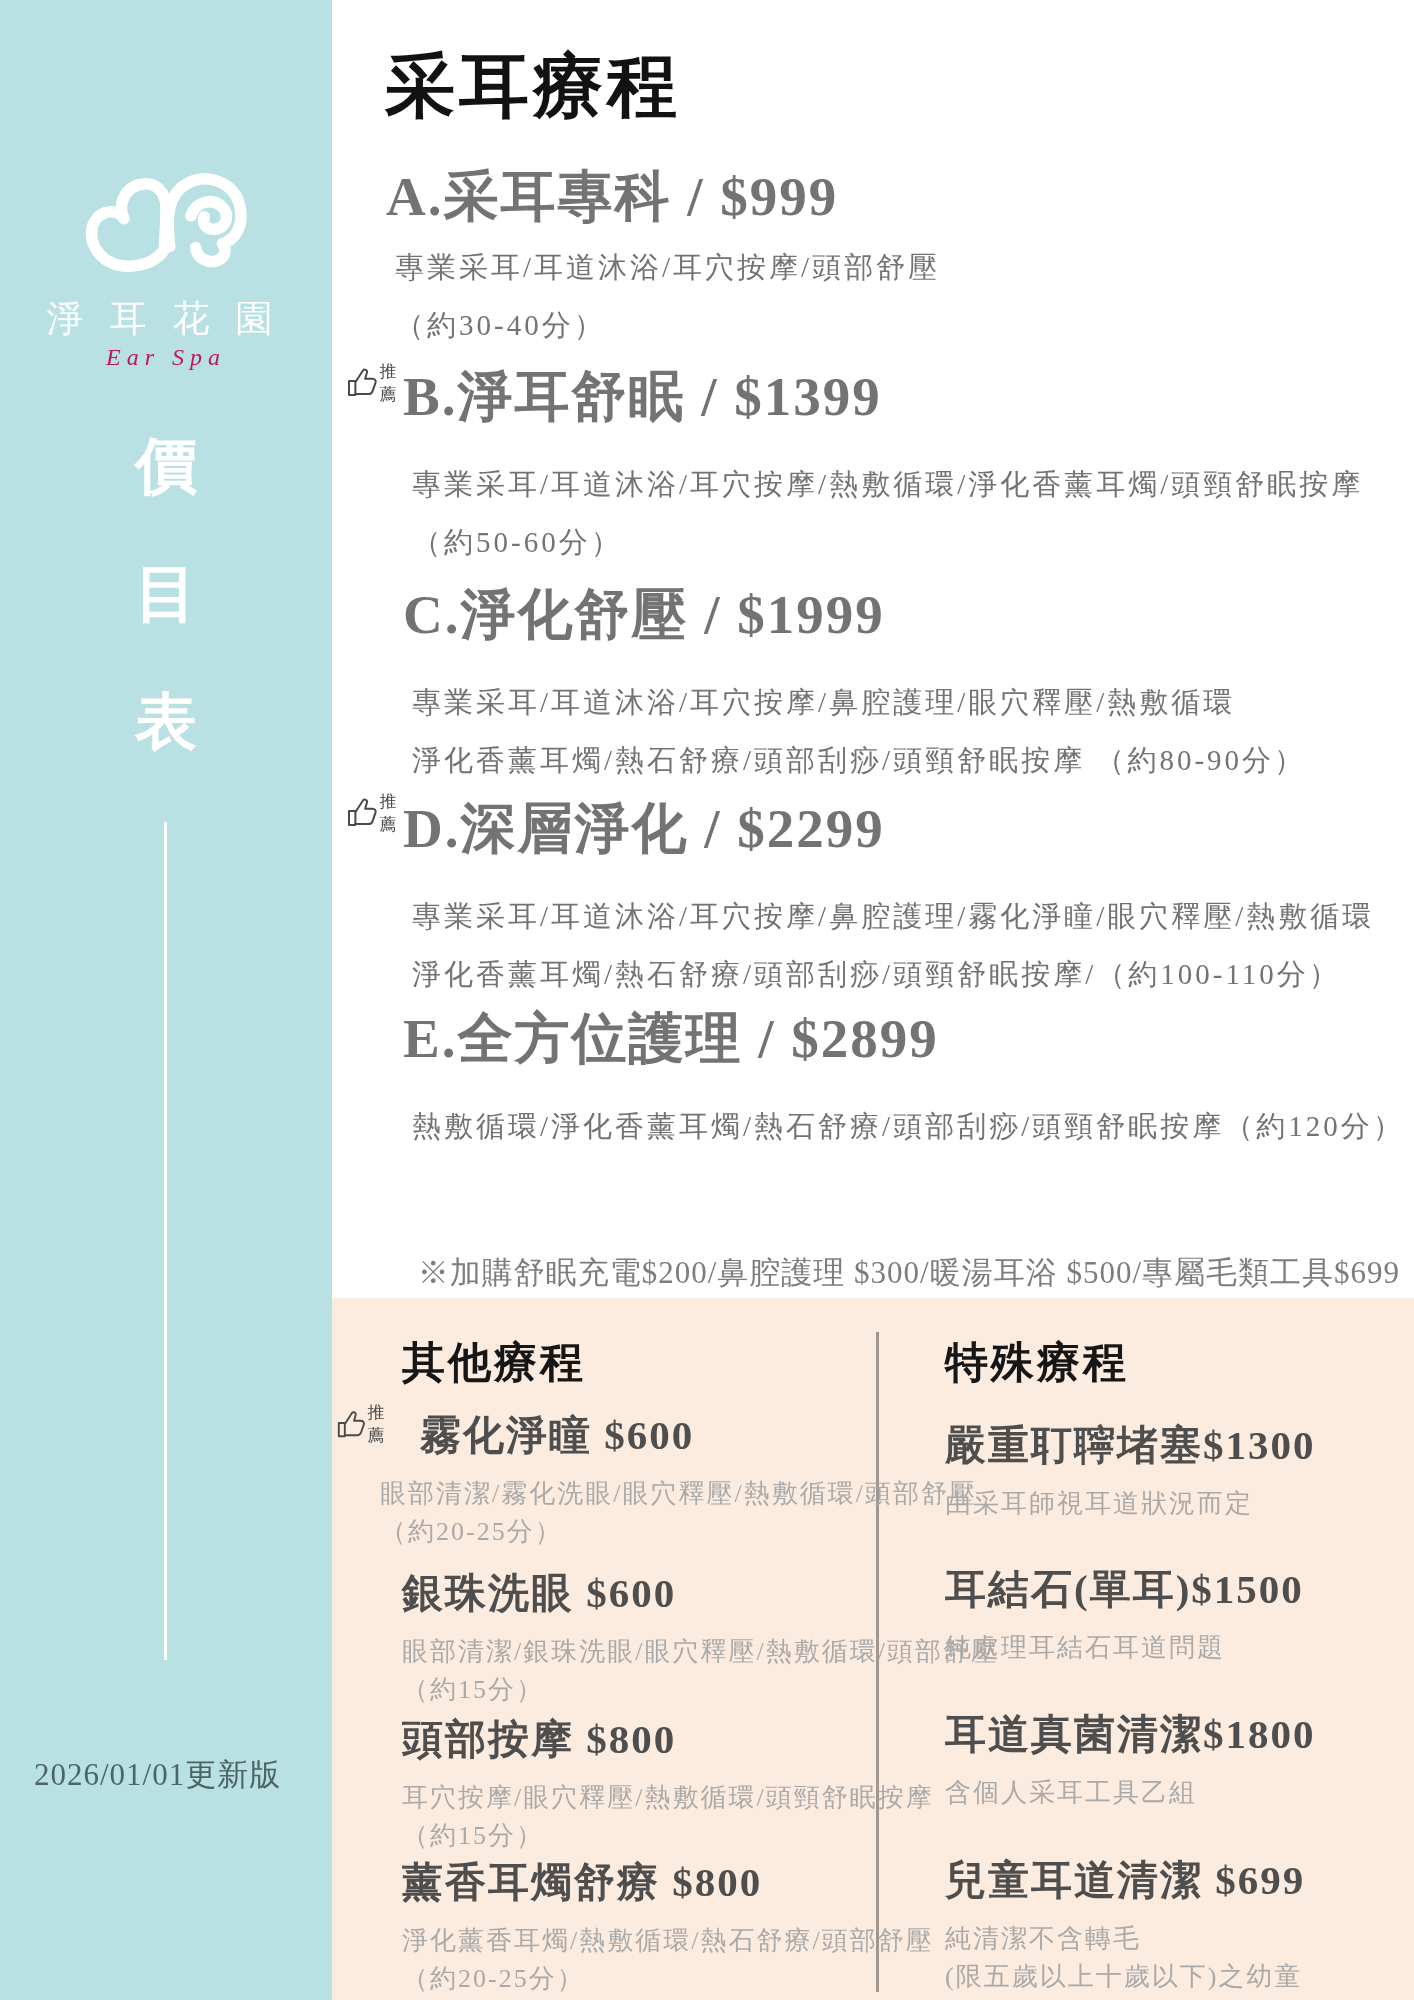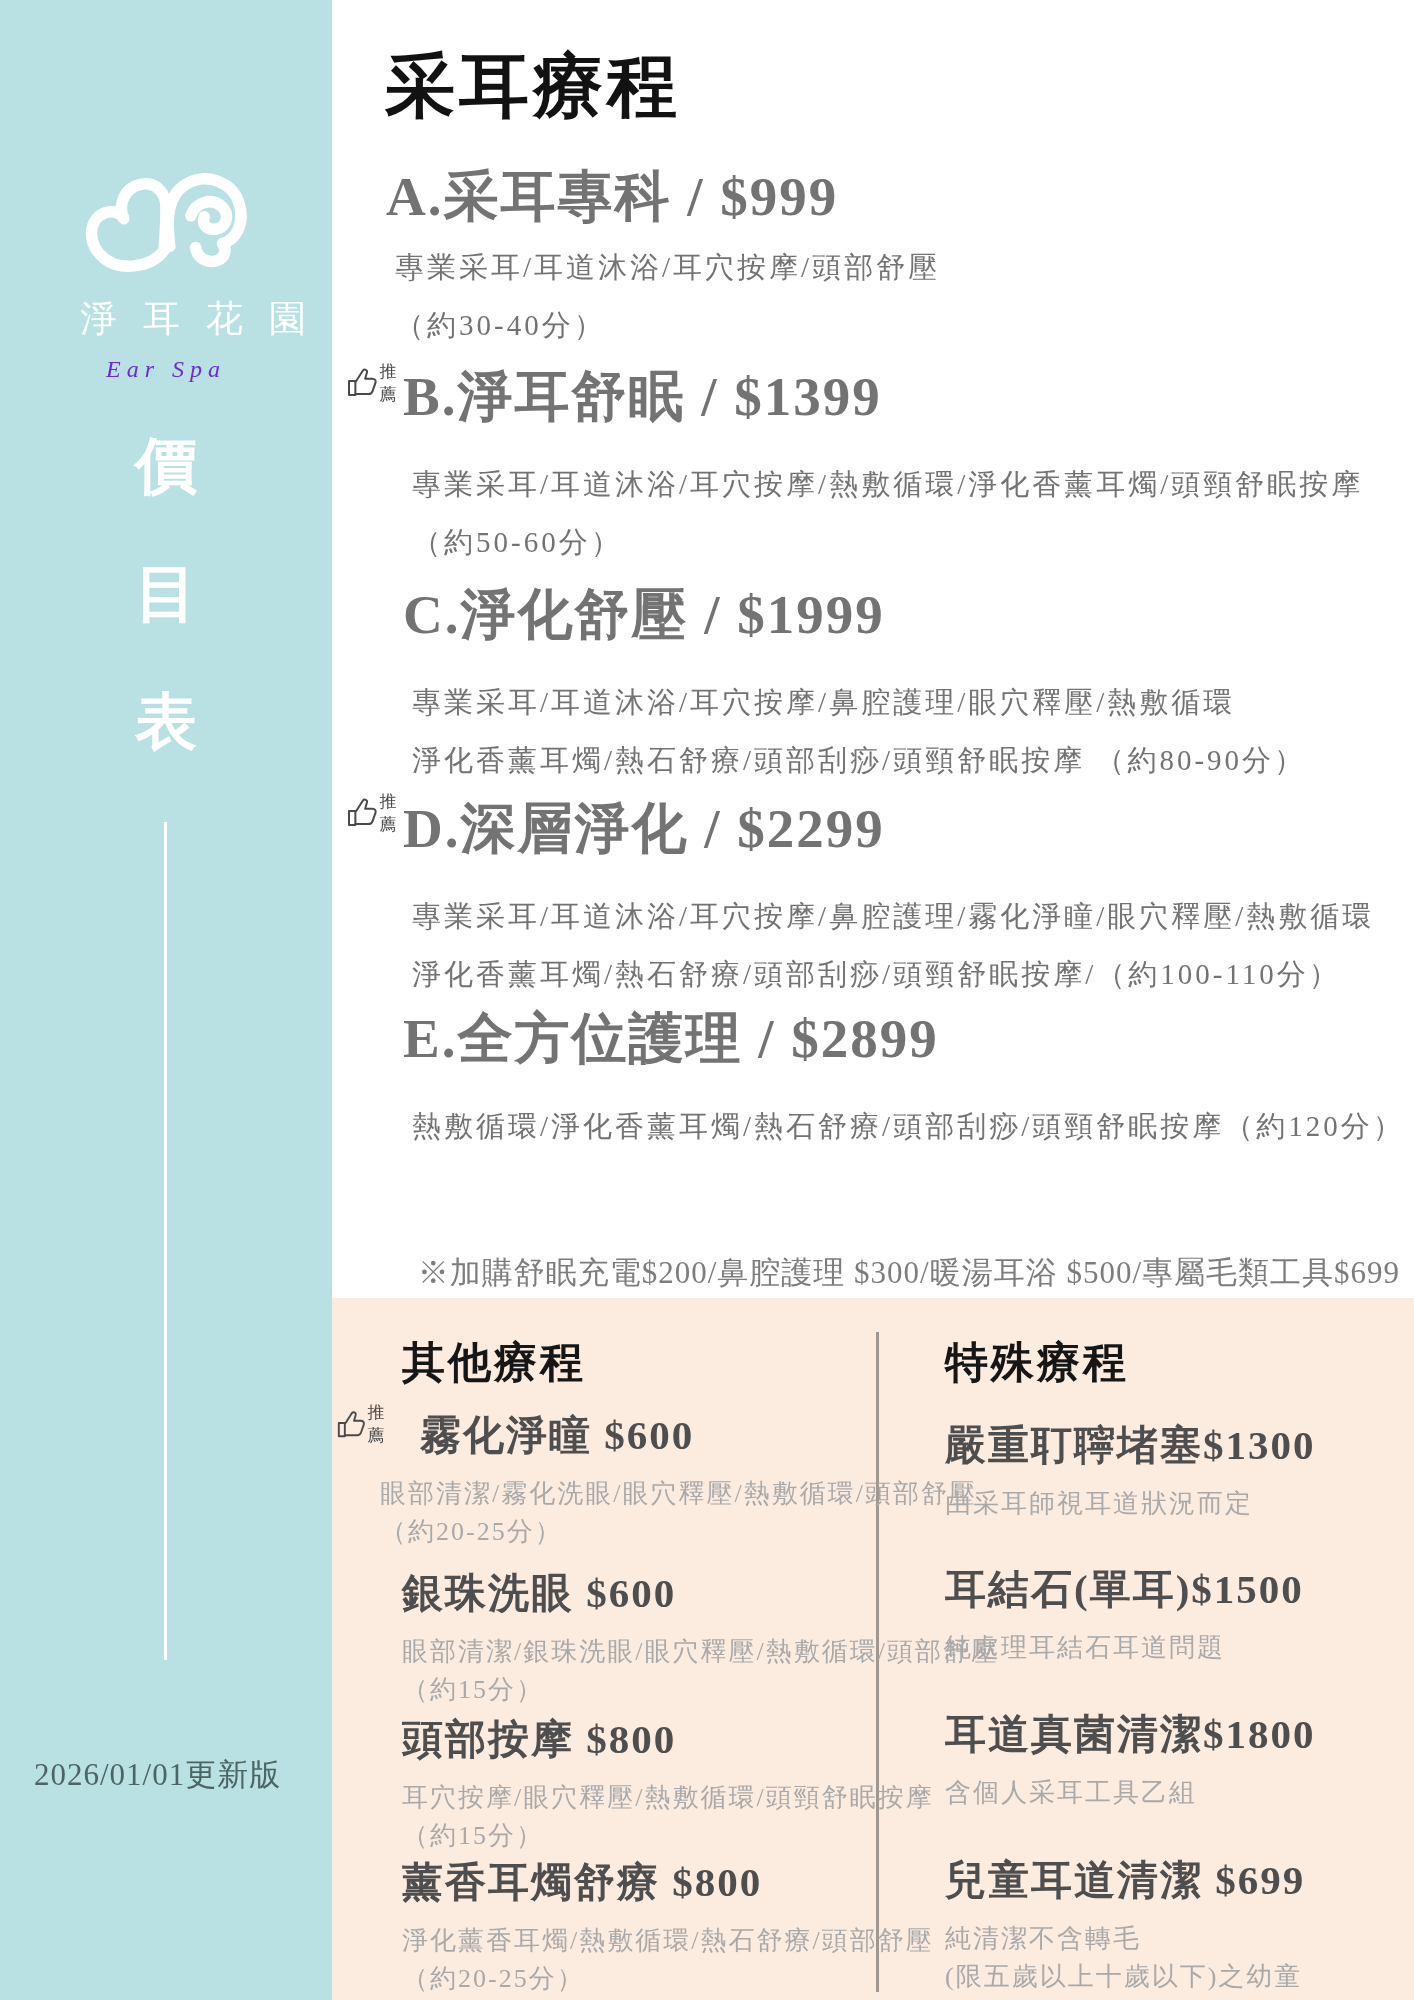--- a/index.html
+++ b/index.html
@@ -1,23 +1,23 @@
 <!DOCTYPE html>
 <html><head>
 <meta charset="utf-8">
 <style>
   html,body{margin:0;padding:0;background:#e8e8e8;}
   .page{position:relative;width:1414px;height:2000px;background:#ffffff;overflow:hidden;
         font-family:"Liberation Serif","DejaVu Serif",serif;}
   
   .sidebar{position:absolute;left:0;top:0;width:332px;height:2000px;background:#b9e0e2;}
   .logo{position:absolute;left:56px;top:158px;}
-  .brand-zh{position:absolute;left:0;top:294px;width:100%;text-align:right;color:#ffffff;
+  .brand-zh{position:absolute;left:0;top:294px;width:100%;text-align:center;color:#ffffff;
             font-size:37px;letter-spacing:26px;text-indent:13px;}
-  .brand-en{position:absolute;left:0;top:356px;width:100%;text-align:center;color:#6d28d9;
+  .brand-en{position:absolute;left:0;top:344px;width:100%;text-align:center;color:#be185d;
             font-size:24px;font-style:italic;letter-spacing:6px;}
   .vtitle{position:absolute;left:0;top:424px;width:100%;display:flex;flex-direction:column;
           align-items:center;gap:44px;color:#ffffff;font-size:62px;font-weight:bold;}
   .vline{position:absolute;left:164px;top:822px;width:3px;height:838px;background:#ffffff;}
   .side-date{position:absolute;left:34px;top:1754px;font-size:31px;color:#4d6464;letter-spacing:1px;}
   
   .page-title{position:absolute;left:385px;top:40px;margin:0;font-size:70px;font-weight:bold;
               color:#121212;letter-spacing:4px;}
   .sec{position:absolute;}
   .sec-title{margin:0 4px 26px 0;font-size:55px;font-weight:bold;color:#737373;letter-spacing:2px;}

